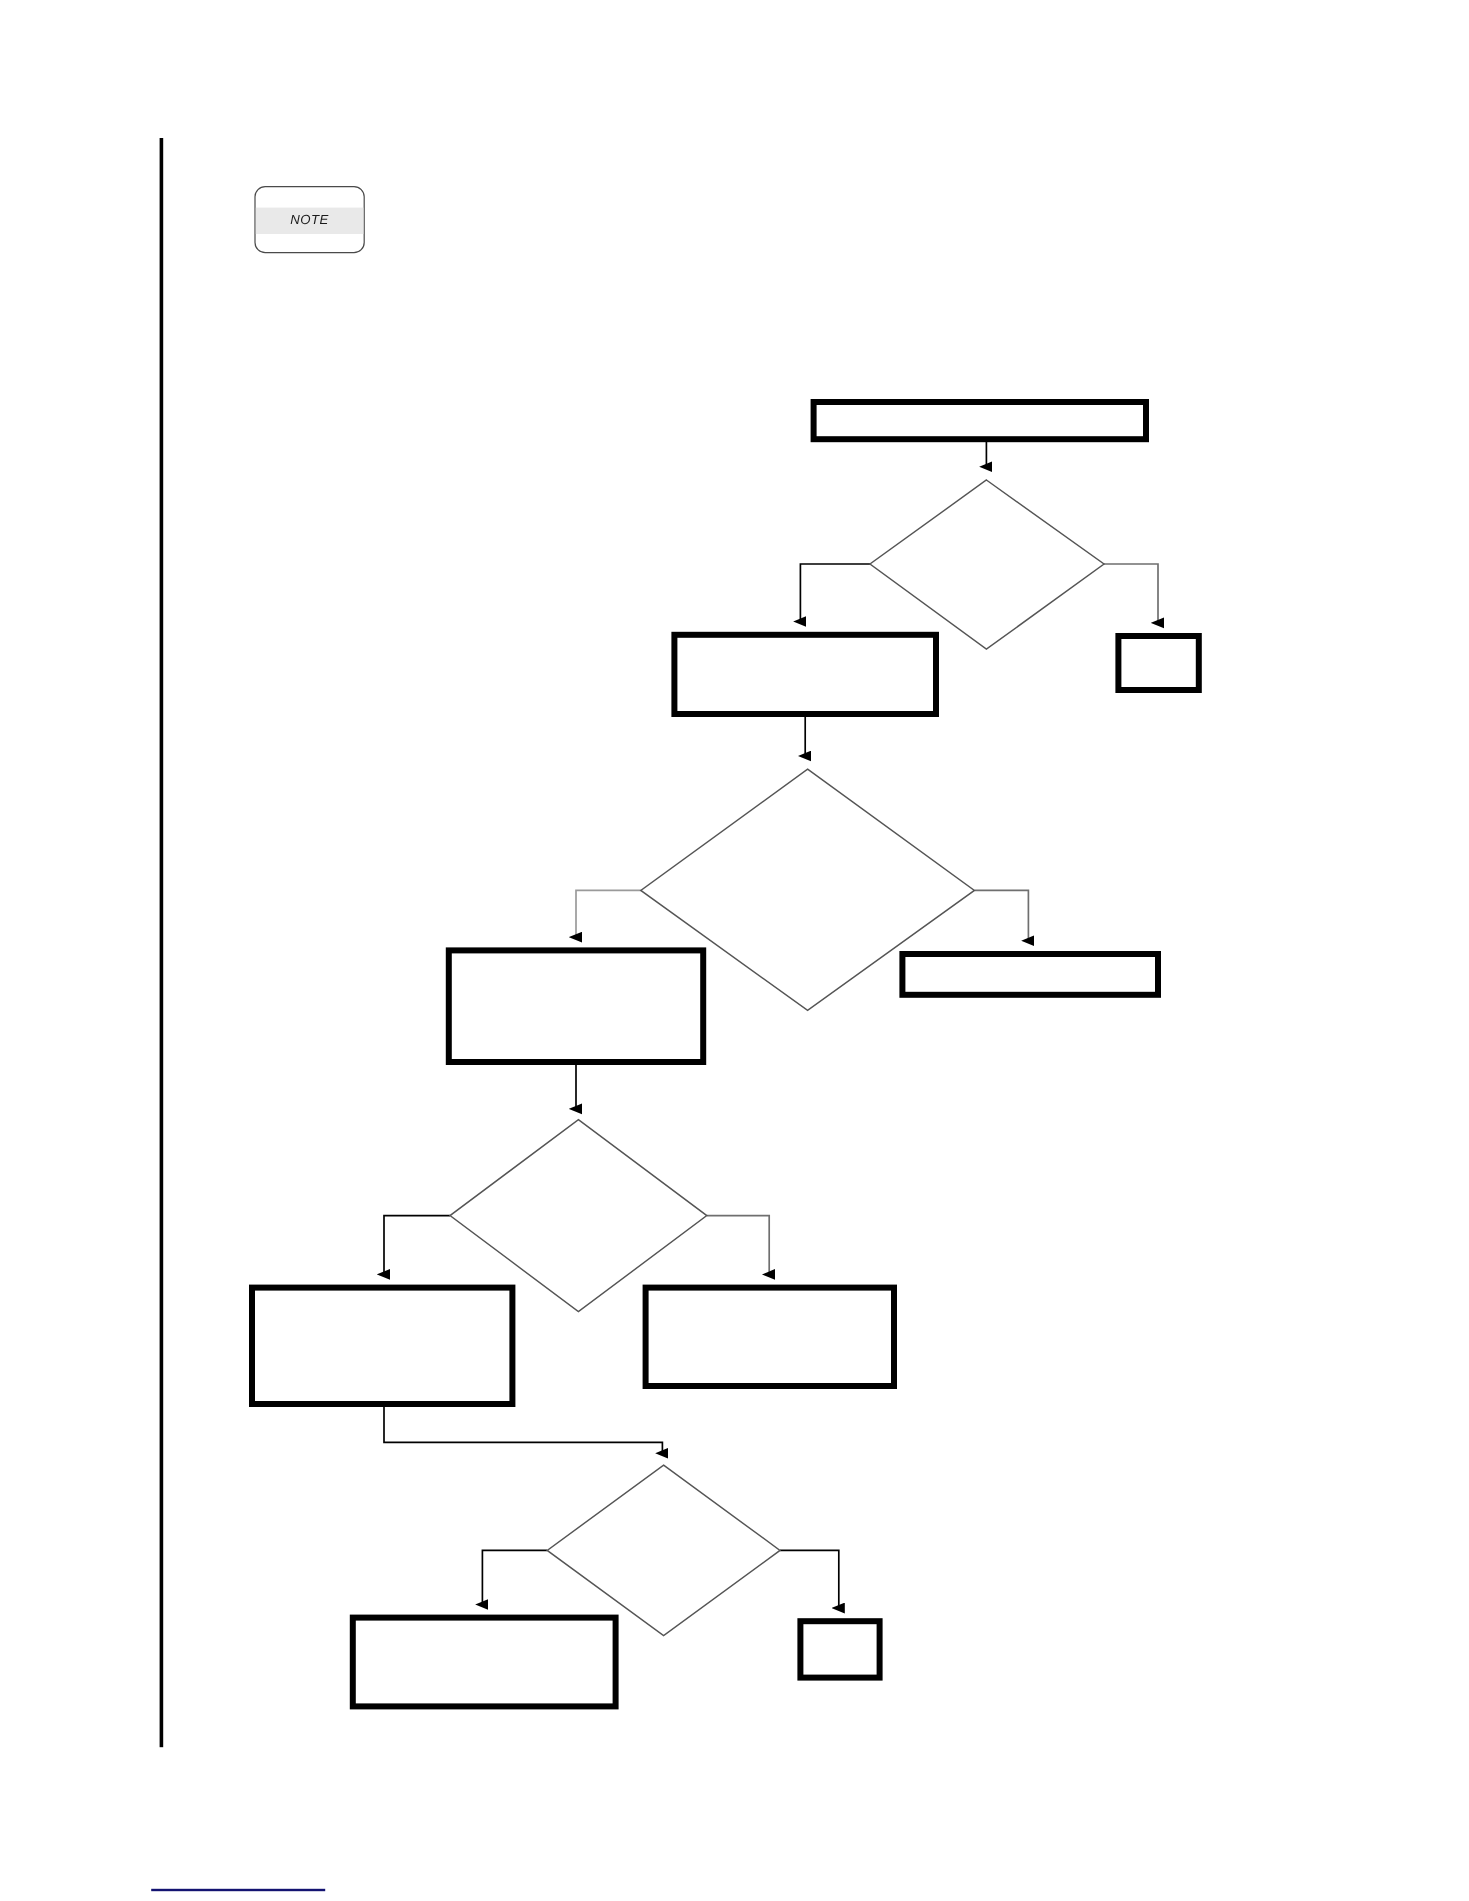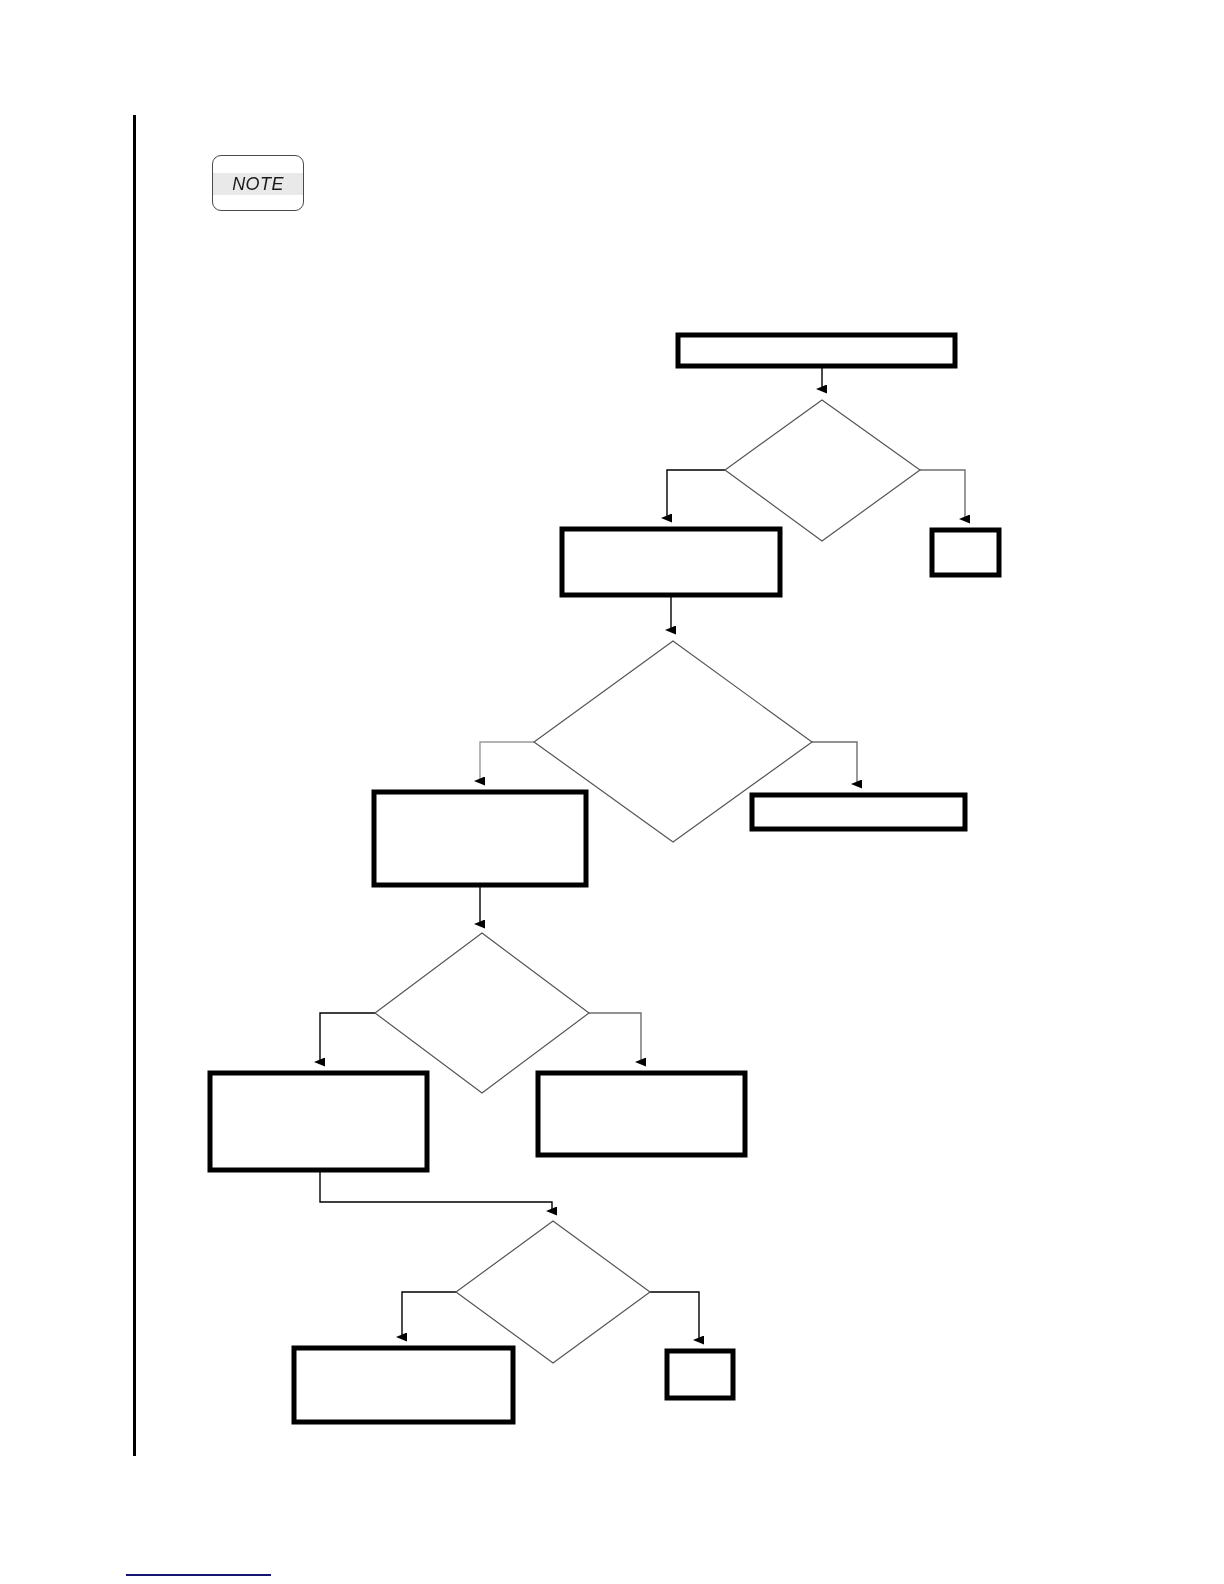--- a/index.html
+++ b/index.html
@@ -44,21 +44,21 @@
     width: 100%;
     height: 22px;
     background: #e9e9e9;
     display: flex;
     align-items: center;
     justify-content: center;
   }
   .note-label {
     font-family: "Liberation Sans", sans-serif;
     font-style: italic;
-    font-size: 18px;
+    font-size: 11px;
     letter-spacing: 0.4px;
     color: #1a1a1a;
   }
 
   
   .flow-svg {
     position: absolute;
     left: 0;
     top: 0;
     width: 1224px;

